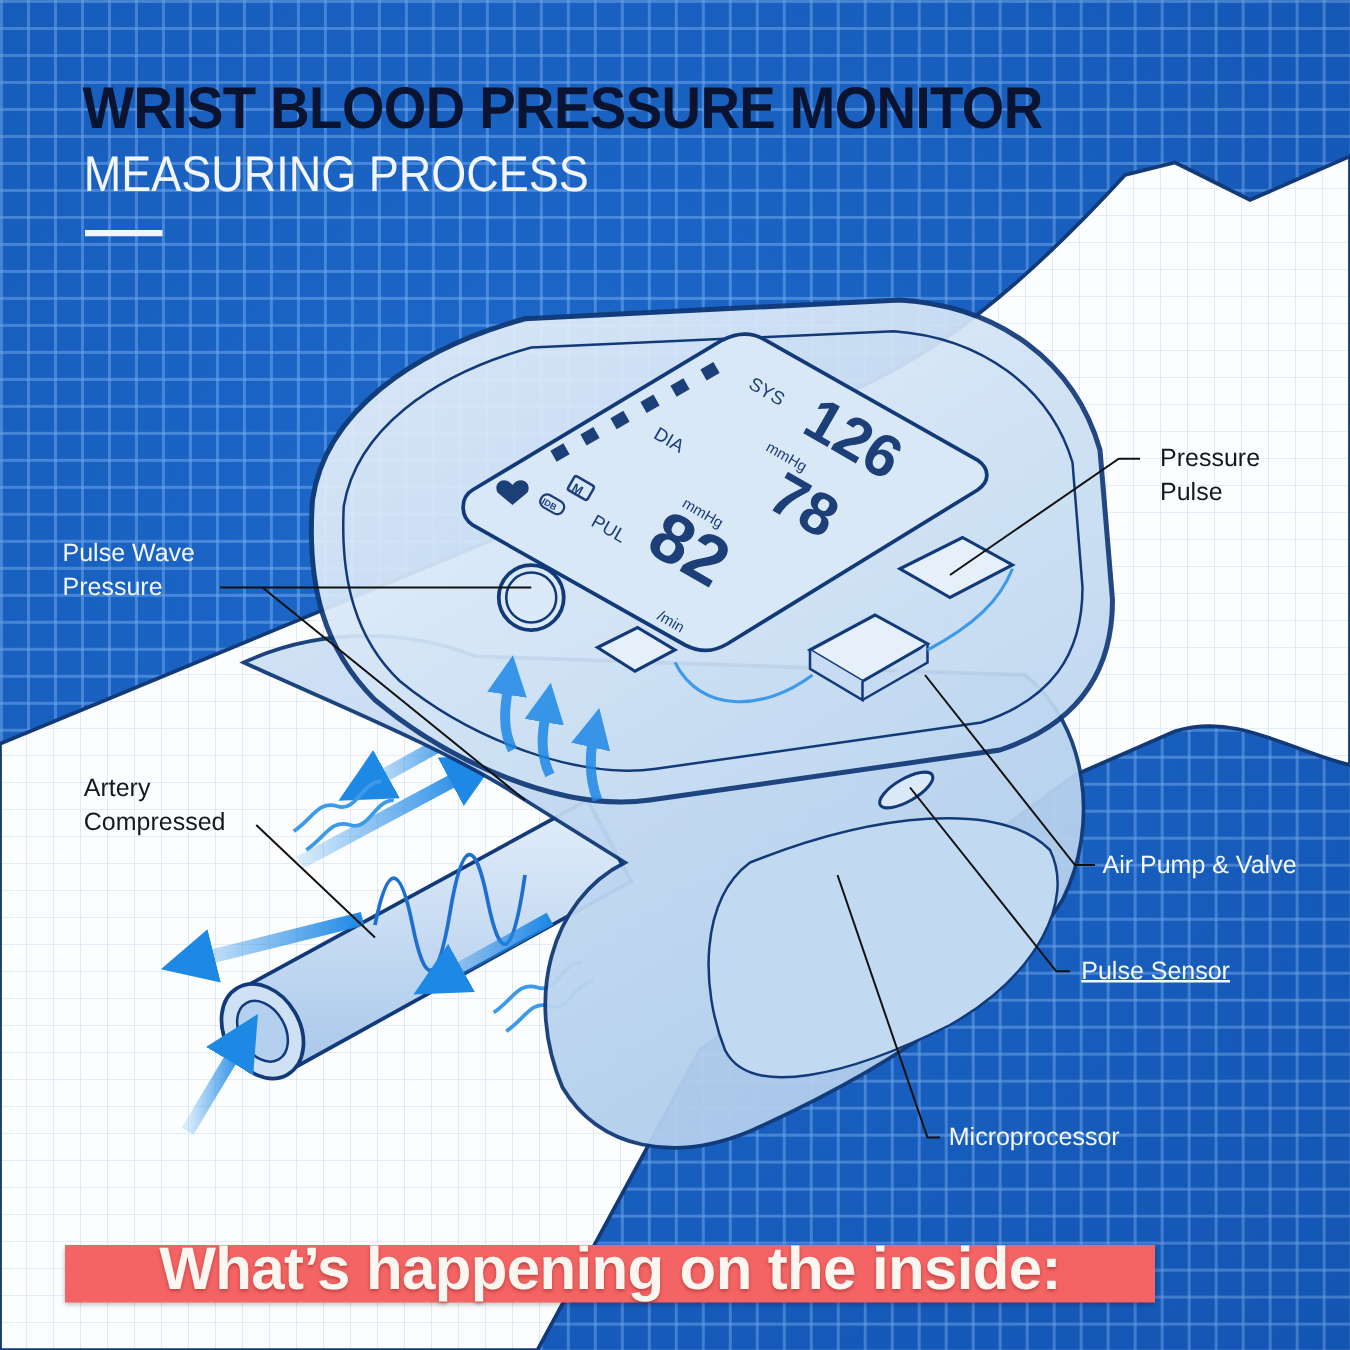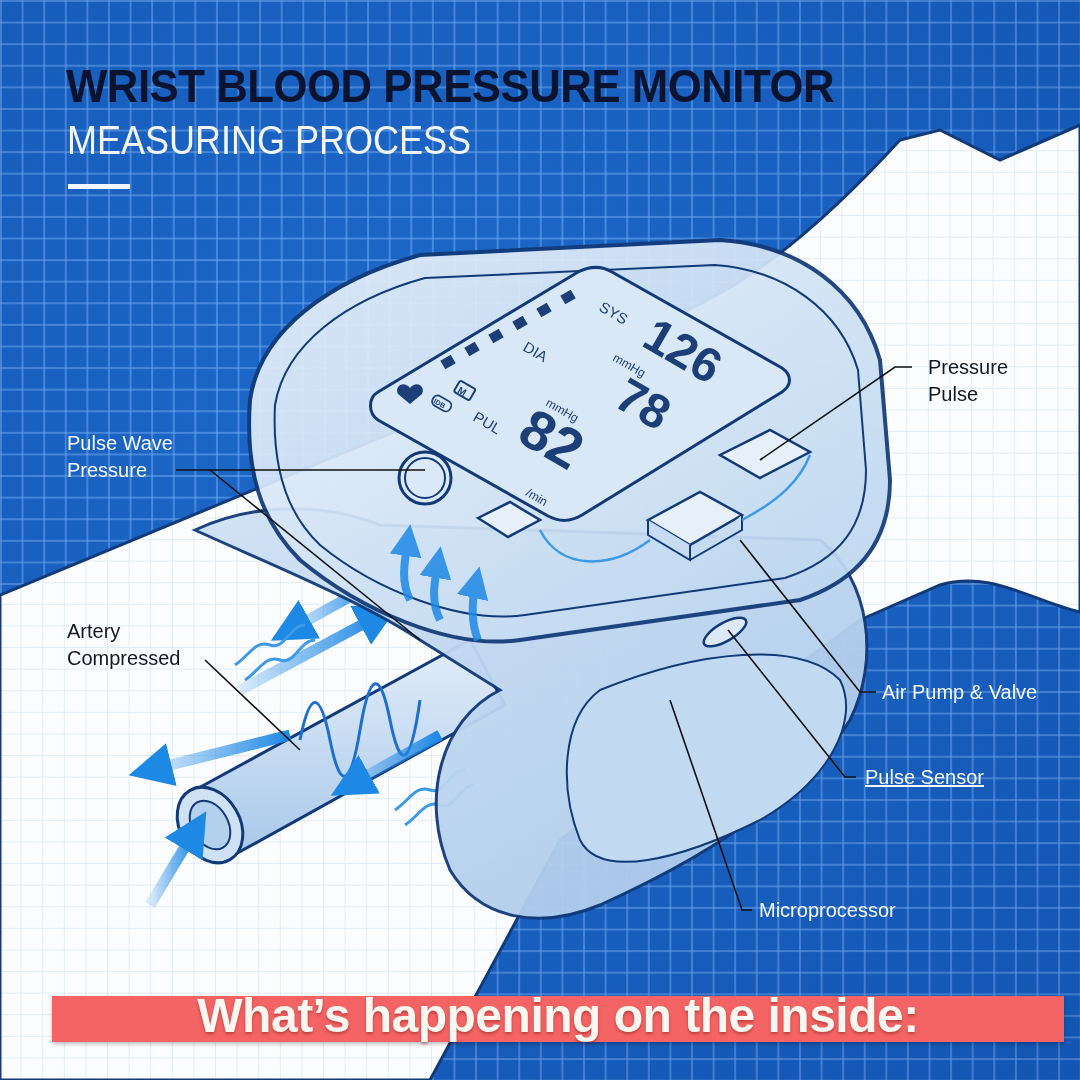--- a/index.html
+++ b/index.html
@@ -12,21 +12,21 @@
     background-size:21.6px 21.6px;
   }
   .bg::after{content:"";position:absolute;inset:0;background:radial-gradient(ellipse at 40% 40%, rgba(40,120,220,0.35), rgba(10,60,150,0.35));}
   svg.art{position:absolute;left:0;top:0;width:1080px;height:1080px;}
   .title{position:absolute;left:66px;top:58px;font-weight:700;font-size:47px;letter-spacing:-0.5px;color:#0a1430;white-space:nowrap;transform:scaleX(0.93);transform-origin:left top;}
   .subtitle{position:absolute;left:67px;top:118px;font-size:40px;color:#f2f6fb;white-space:nowrap;transform:scaleX(0.9);transform-origin:left top;}
   .underline{position:absolute;left:68px;top:184px;width:62px;height:5px;background:#f2f6fb;}
   .label{position:absolute;font-size:20px;line-height:27px;white-space:nowrap;}
   .label.light{color:#f4f8fc;}
   .label.dark{color:#15181e;}
-  .banner{position:absolute;left:52px;top:996px;width:1012px;height:46px;background:#f56464;box-shadow:0 2px 4px rgba(0,0,0,0.25);}
+  .banner{position:absolute;left:52px;top:996px;width:872px;height:46px;background:#f56464;box-shadow:0 2px 4px rgba(0,0,0,0.25);}
   .banner-text{position:absolute;left:0;right:0;top:-8px;text-align:center;font-weight:700;font-size:48px;color:#fbf7f0;letter-spacing:-0.5px;white-space:nowrap;text-shadow:0 2px 3px rgba(120,20,20,0.45);}
   .lcd-text{font-family:"Liberation Sans",sans-serif;fill:#1d3f78;}
 </style>
 </head>
 <body>
 
 <div class="bg"></div>
 
 <svg class="art" viewBox="0 0 1080 1080">
   <defs>
@@ -147,21 +147,21 @@
     <path d="M876,692 L860,692 L740,540"></path>
     <path d="M856,777 L845,777 L728,630"></path>
     <path d="M752,910 L742,910 L670,700"></path>
   </g>
 </svg>
 
 <div class="title">WRIST BLOOD PRESSURE MONITOR</div>
 <div class="subtitle">MEASURING PROCESS</div>
 <div class="underline"></div>
 
-<div class="label light" style="left:67px;top:430px;">
+<div class="label light" style="left:50px;top:430px;">
   <div>Pulse Wave</div>
   <div>Pressure</div>
 </div>
 <div class="label dark" style="left:67px;top:618px;">
   <div>Artery</div>
   <div>Compressed</div>
 </div>
 <div class="label dark" style="left:928px;top:354px;">
   <div>Pressure</div>
   <div>Pulse</div>

